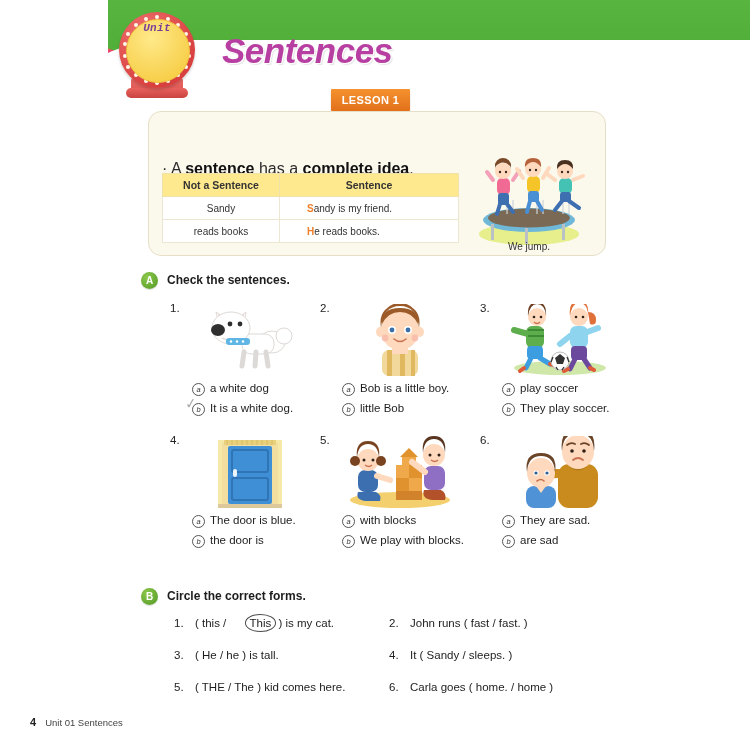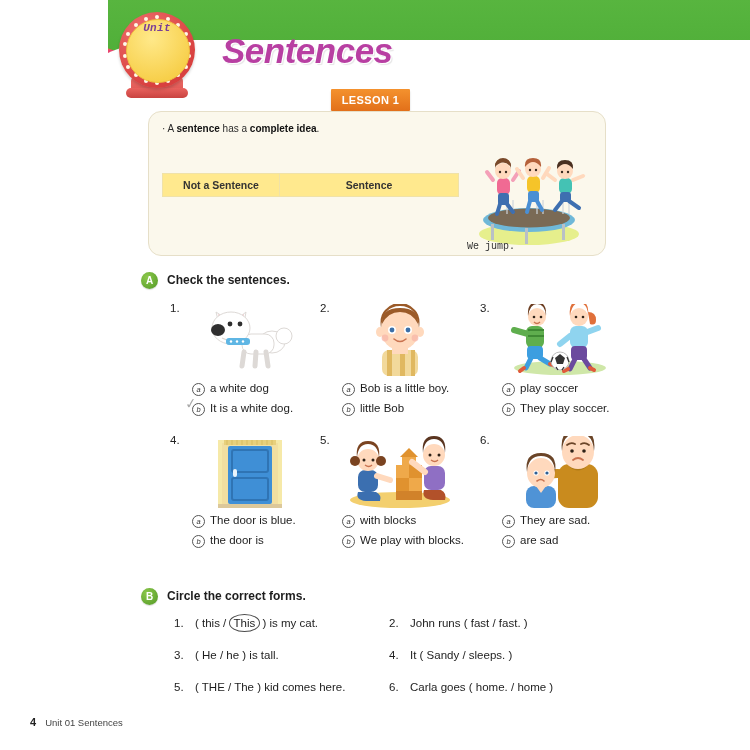--- a/index.html
+++ b/index.html
@@ -88,21 +88,21 @@
     display:flex;align-items:center;justify-content:center;
     letter-spacing:.4px;
   }
 
   
   .grammar-box{
     position:absolute;left:148px;top:111px;width:456px;height:143px;
     background:#fbf8ec;border:1px solid #e6dfc8;border-radius:13px;
   }
   .rules{position:absolute;left:13px;top:9px;width:430px;}
-  .rule{font-size:10px;color:#2b2b2b;line-height:16px;white-space:nowrap;}
+  .rule{font-size:16px;color:#2b2b2b;line-height:16px;white-space:nowrap;margin-top:40px;}
   .rule b{font-weight:bold;color:#111;}
   .rule .hl{color:#ef7f2a;}
 
   
   .tbl{
     position:absolute;left:13px;top:61px;width:290px;
     border-collapse:collapse;table-layout:fixed;
   }
   .tbl th{
     background:#ffe98e;color:#333;font-size:10.5px;font-weight:bold;
@@ -113,22 +113,22 @@
     border:1px solid #ece6d2;text-align:center;
   }
   .tbl th.c1,.tbl td.c1{width:114px;}
   .tbl th.c2,.tbl td.c2{width:176px;}
   .tbl td.c2{text-align:left;padding-left:27px;}
   .tbl .cap{color:#ef7f2a;font-weight:bold;}
 
   
   .tramp-wrap{position:absolute;left:318px;top:46px;width:124px;height:88px;}
   .tramp-cap{
-    position:absolute;left:318px;top:129px;width:124px;
-    font-size:10px;color:#333;font-family:Liberation Mono, monospace;
+    position:absolute;left:318px;top:129px;width:124px;text-align:center;
+    font-size:10px;color:#333;
   }
 
   
   .sec{position:absolute;}
   .sec .badge{
     position:absolute;left:0;top:0;width:17px;height:17px;border-radius:50%;
     background:radial-gradient(circle at 35% 30%,#8cc84b,#5ea22d 80%);
     color:#fff;font-size:10px;font-weight:bold;
     display:flex;align-items:center;justify-content:center;
     box-shadow:0 1px 1px rgba(0,0,0,.15);
@@ -157,21 +157,21 @@
     transform:rotate(-8deg);opacity:.75;
   }
 
   
   .blist{position:absolute;left:174px;top:617px;width:430px;}
   .brow{display:flex;margin-bottom:20px;}
   .bcell{width:215px;display:flex;}
   .bnum{font-size:11.5px;color:#222;width:21px;flex:0 0 auto;}
   .btxt{font-size:11.5px;color:#1d1d1d;white-space:nowrap;position:relative;}
   .circled{
-    display:inline-block;padding:0 4px;position:relative;
+    display:inline-block;padding:0 4px;position:relative;margin-left:16px;
   }
   .circled:after{
     content:"";position:absolute;left:-1px;top:-3px;right:-1px;bottom:-3px;
     border:1px solid #4a4a4a;border-radius:50%;
   }
 
   
   .footer{position:absolute;left:30px;top:716px;display:flex;align-items:baseline;}
   .fpage{font-size:11px;font-weight:bold;color:#222;margin-right:9px;}
   .ftext{font-size:9.5px;color:#444;}
@@ -226,20 +226,28 @@
     </div>
 
   <table class="tbl">
     <thead>
       <tr>
         <th class="c1">Not a Sentence</th>
         <th class="c2">Sentence</th>
       </tr>
     </thead>
     <tbody id="tbl-body">
+        <tr>
+          <td class="c1">Sandy</td>
+          <td class="c2"><span class="cap">S</span><span>andy is my friend.</span></td>
+        </tr>
+        <tr>
+          <td class="c1">reads books</td>
+          <td class="c2"><span class="cap">H</span><span>e reads books.</span></td>
+        </tr>
       </tbody>
   </table>
 
   <div class="tramp-wrap">
     <svg width="124" height="88" viewBox="0 0 124 88">
       <ellipse cx="62" cy="76" rx="50" ry="11" fill="#e6ef8c"></ellipse>
       <ellipse cx="62" cy="62" rx="46" ry="12" fill="#6fb8d8"></ellipse>
       <ellipse cx="62" cy="60" rx="41" ry="9.5" fill="#7a6a55"></ellipse>
       <rect x="24" y="66" width="3" height="16" fill="#b9c0c6"></rect>
       <rect x="58" y="70" width="3" height="16" fill="#b9c0c6"></rect>

